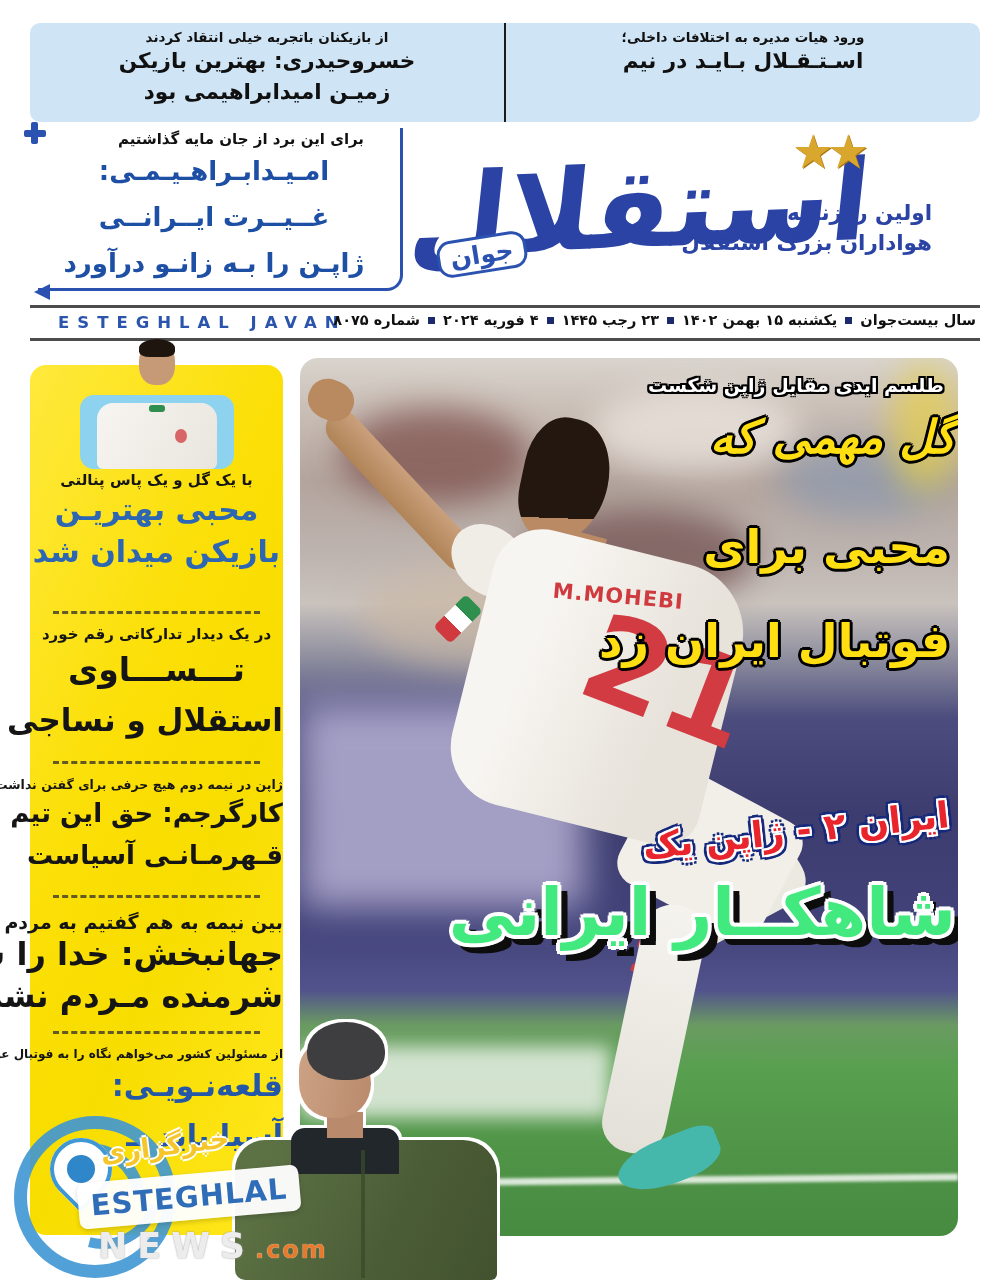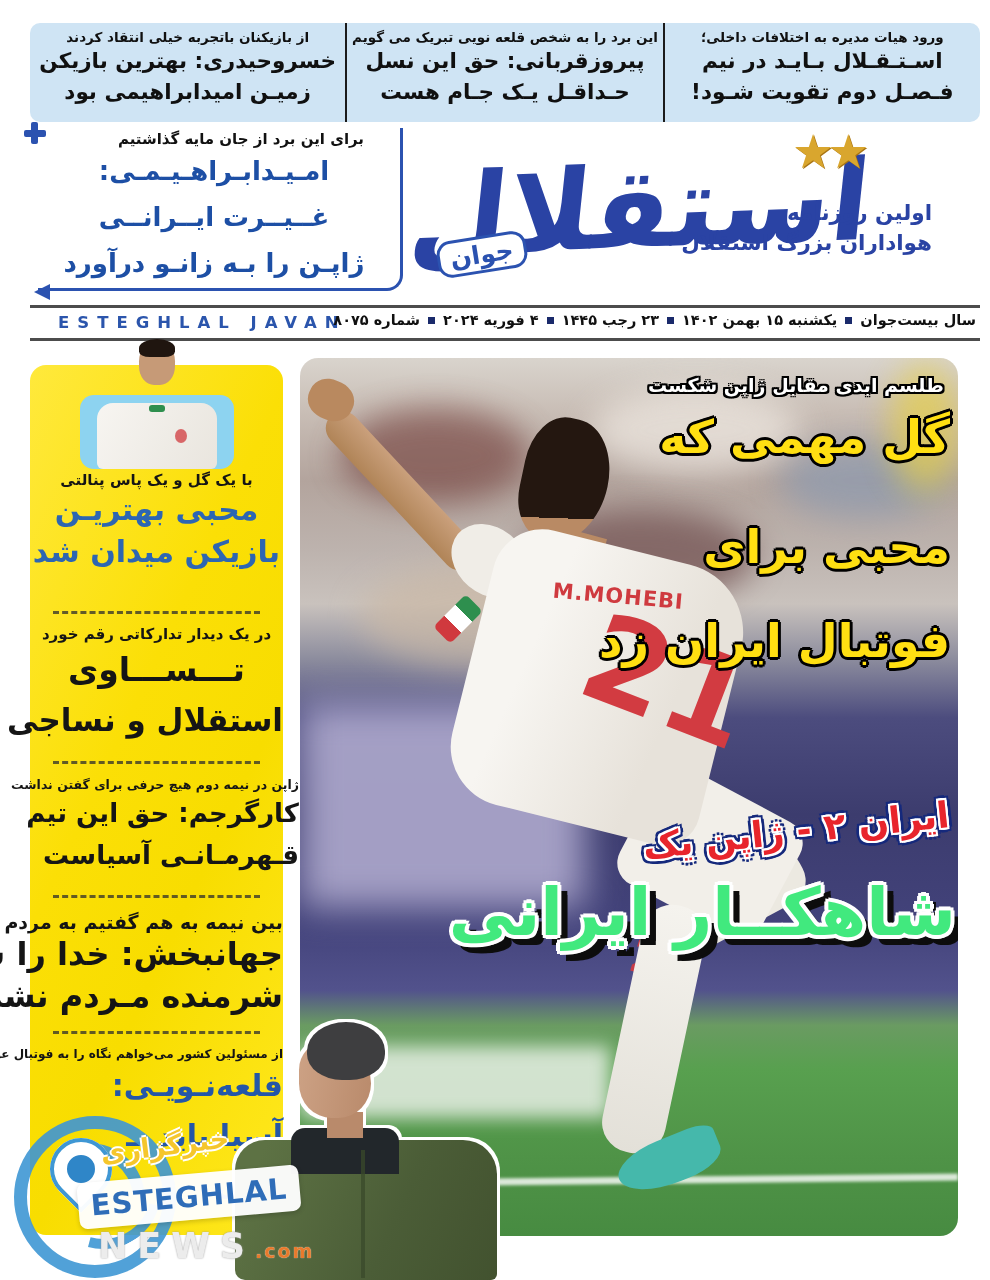--- a/index.html
+++ b/index.html
@@ -131,21 +131,21 @@
           background:linear-gradient(180deg,#f5f3ee,#e3e0d8);border-radius:30px;
           transform:rotate(12deg);}
   .hp-leg2{position:absolute;left:406px;top:468px;width:58px;height:150px;background:#ece9e1;
            border-radius:26px;transform:rotate(62deg);}
   .hp-boot{position:absolute;left:316px;top:780px;width:106px;height:46px;background:#45b8ab;
            border-radius:60% 30% 50% 70%;transform:rotate(-22deg);}
 
   
   .ov{position:absolute;direction:rtl;white-space:nowrap;font-weight:bold;}
   .ov-kicker{top:16px;right:14px;font-size:19px;}
-  .ov-h1a{top:52px;right:8px;}  .ov-h1b{top:162px;right:8px;}  .ov-h1c{top:256px;right:8px;}
+  .ov-h1a{top:52px;right:2px;font-style:italic;}  .ov-h1b{top:162px;right:8px;}  .ov-h1c{top:256px;right:8px;}
   .ov-h1a,.ov-h1b,.ov-h1c{font-size:46px;}
   .ov-score{top:452px;right:8px;font-size:36px;transform:rotate(-6deg);}
   .ov-mega1{top:516px;right:2px;font-size:66px;}
   .ov-mega2{top:642px;right:52px;font-size:66px;}
   .stroke-w{color:#ffffff;text-shadow:-2px 0 0 #000,2px 0 0 #000,0 -2px 0 #000,0 2px 0 #000,
             -2px -2px 0 #000,2px -2px 0 #000,-2px 2px 0 #000,2px 2px 0 #000;}
   .stroke-y{color:#ffdf12;text-shadow:-3px 0 0 #000,3px 0 0 #000,0 -3px 0 #000,0 3px 0 #000,
             -2px -2px 0 #000,2px -2px 0 #000,-2px 2px 0 #000,2px 2px 0 #000;}
   .stroke-r{color:#e8252c;text-shadow:-2px 0 0 #fff,2px 0 0 #fff,0 -2px 0 #fff,0 2px 0 #fff,
             -2px -2px 0 #fff,2px -2px 0 #fff,-2px 2px 0 #fff,2px 2px 0 #fff,
@@ -188,47 +188,41 @@
                  background:#2f86c8;border-radius:50%;}
   .wm-agency{position:absolute;left:92px;top:18px;font-size:27px;font-weight:bold;color:#f5c62c;
              transform:rotate(-7deg);direction:rtl;
              text-shadow:-2px 0 0 #fff,2px 0 0 #fff,0 -2px 0 #fff,0 2px 0 #fff;}
   .wm-strip{position:absolute;left:70px;top:62px;width:222px;height:46px;
             background:rgba(255,255,255,.96);border-radius:8px;transform:rotate(-5deg);
             box-shadow:0 2px 5px rgba(0,0,0,.18);text-align:center;line-height:46px;
             font-size:29px;font-weight:bold;color:#2f6db8;letter-spacing:1px;}
   .wm-news{position:absolute;left:90px;top:114px;font-size:35px;font-weight:bold;color:#ececec;
            letter-spacing:10px;text-shadow:0 0 2px #9a9a9a;}
-  .wm-com{font-size:19px;letter-spacing:2px;color:#e87a2c;text-shadow:0 0 1px #fff;}
-
-  
-  .s1{top:106px;} .s2{top:260px;} .s3{top:412px;margin-left:16px;} .s4{top:546px;} .s5{top:682px;}
+  .wm-com{font-size:24px;letter-spacing:2px;color:#e87a2c;text-shadow:0 0 1px #fff;}
+
+  
+  .s1{top:106px;} .s2{top:260px;} .s3{top:412px;} .s4{top:546px;} .s5{top:682px;}
   .d1{top:246px;} .d2{top:396px;} .d3{top:530px;} .d4{top:666px;}
   .s1 .col-kicker{font-size:15px;}  .s1 .col-line{font-size:30px;line-height:42px;}
   .s2 .col-kicker{font-size:15px;}  .s2 .l1{font-size:33px;line-height:54px;}
   .s2 .l2{font-size:31px;line-height:46px;}
   .s3 .col-kicker{font-size:12.5px;} .s3 .col-line{font-size:26px;line-height:42px;}
   .s4 .col-kicker{font-size:19px;}  .s4 .col-line{font-size:32px;line-height:42px;}
   .s5 .col-kicker{font-size:12px;}  .s5 .col-line{font-size:30px;line-height:50px;text-align:right;}
 </style>
 </head>
 <body>
 
 <div class="page">
 
   <div class="strip">
     <div class="strip-cell">
       <div class="strip-kicker">ورود هیات مدیره به اختلافات داخلی؛</div>
       <div class="strip-line">اسـتـقـلال بـایـد در نیم</div>
-      <div class="strip-line">فـصـل دوم تقویت شـود!</div>
-    </div>
-    <div class="strip-cell">
-      <div class="strip-kicker">این برد را به شخص قلعه نویی تبریک می گویم</div>
-      <div class="strip-line">پیروزقربانی: حق این نسل</div>
-      <div class="strip-line">حـداقـل یـک جـام هست</div>
     </div>
     <div class="strip-cell">
       <div class="strip-kicker">از بازیکنان باتجربه خیلی انتقاد کردند</div>
       <div class="strip-line">خسروحیدری: بهترین بازیکن</div>
       <div class="strip-line">زمیـن امیدابراهیمی بود</div>
     </div>
   </div>
 
   <div class="callout">
     <div class="callout-inner">

